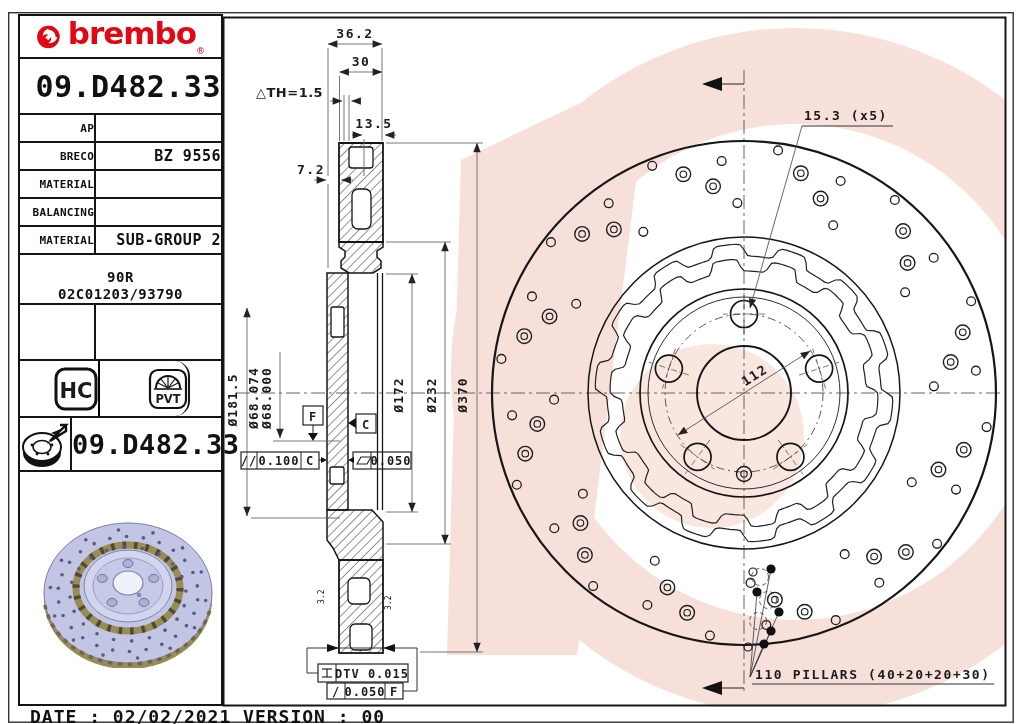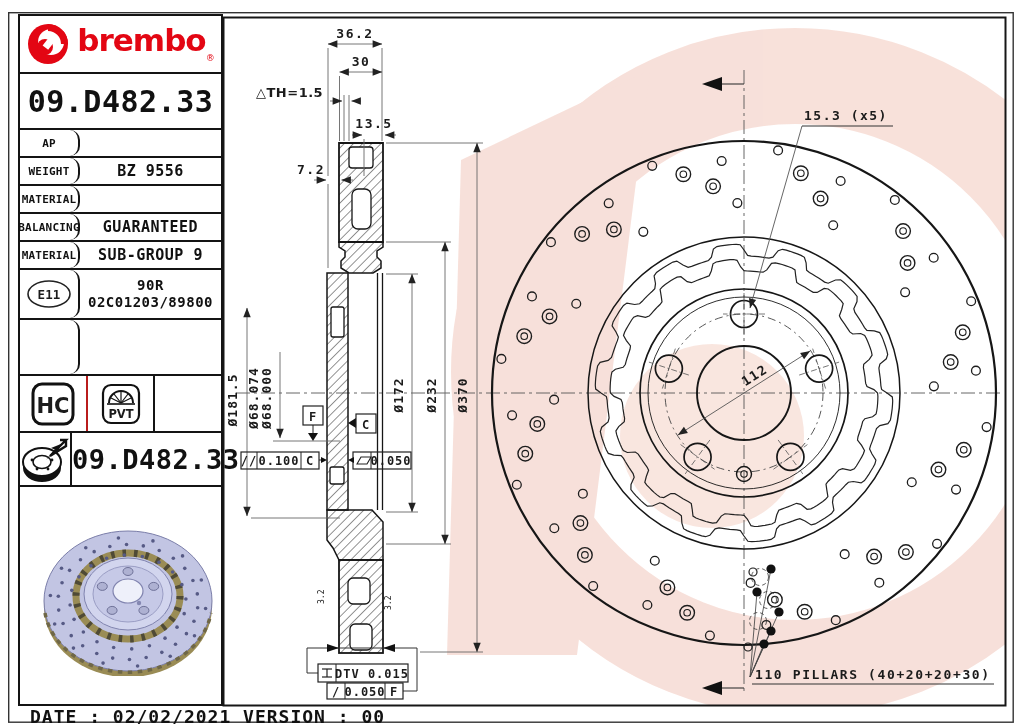--- a/index.html
+++ b/index.html
@@ -4,33 +4,33 @@
 <style>
   html,body{margin:0;padding:0;background:#fff;}
   #page{position:relative;width:1024px;height:724px;background:#fff;overflow:hidden;
         font-family:"DejaVu Sans Mono", monospace;color:#111;}
   #dwg{position:absolute;left:0;top:0;z-index:1;}
   
   #sidebar{position:absolute;left:18px;top:14px;width:205px;height:692px;z-index:3;
            background:#fff;border:2px solid #141414;display:flex;flex-direction:column;box-sizing:border-box;}
   .row{display:flex;border-bottom:2px solid #141414;box-sizing:border-box;flex:none;}
   .row:last-child{border-bottom:none;flex:1;}
-  .cell{display:flex;align-items:center;justify-content:center;box-sizing:border-box;}
-  .lab{width:60px;border-right:2px solid #141414;font-size:11px;font-weight:bold;letter-spacing:.2px;border-radius:10px;}
+  .cell{display:flex;align-items:center;justify-content:flex-end;box-sizing:border-box;}
+  .lab{width:76px;border-right:2px solid #141414;font-size:11px;font-weight:bold;letter-spacing:.2px;}
   .val{flex:1;font-size:15px;font-weight:bold;letter-spacing:.5px;}
-  .logo-row{height:58px;align-items:center;justify-content:center;gap:7px;padding:0 6px;}
+  .logo-row{height:43px;align-items:center;justify-content:center;gap:7px;padding:0 16px;}
   .pn-row{height:56px;}
   .pn-text{font-size:30px;font-weight:bold;letter-spacing:.5px;}
   .spec{height:28px;}
   .e11-row{height:50px;}
   .e11-val{flex-direction:column;line-height:17px;font-size:14px;}
   .spacer-row{height:56px;}
   .badge-row{height:57px;}
-  .badge-cell{width:68px;border-right:2px solid #b91c1c;}
-  .badge-cell2{width:67px;border-right:2px solid #141414;}
+  .badge-cell{width:80px;border-right:2px solid #000000;}
+  .badge-cell2{width:90px;border-right:2px solid #141414;border-radius:15px;}
   .badge-cell3{flex:1;}
   .pn2-row{height:54px;}
   .icon-cell{width:68px;border-right:2px solid #141414;}
   .pn2-text{font-size:27px;font-weight:bold;}
   .photo-row{align-items:center;justify-content:center;}
   .brand-text{font-family:"DejaVu Sans",sans-serif;font-weight:800;font-size:31px;color:#e30613;
               letter-spacing:-1px;line-height:1;}
   .brand-reg{font-family:"DejaVu Sans",sans-serif;font-size:9px;color:#e30613;vertical-align:-10px;}
   
   #date-strip{position:absolute;left:30px;top:706px;z-index:3;font-size:18px;font-weight:bold;letter-spacing:1px;}
@@ -353,45 +353,38 @@
   </div>
 
   <div class="row pn-row cell">
     <span class="pn-text">09.D482.33</span>
   </div>
 
   <div class="row spec">
     <div class="cell lab">AP</div>
   </div>
   <div class="row spec">
-    <div class="cell lab">WEIGHT</div>
+    <div class="cell lab">BRECO</div>
     <div class="cell val">BZ 9556</div>
   </div>
   <div class="row spec">
     <div class="cell lab">MATERIAL</div>
   </div>
   <div class="row spec">
     <div class="cell lab">BALANCING</div>
-    <div class="cell val">GUARANTEED</div>
   </div>
   <div class="row spec">
     <div class="cell lab">MATERIAL</div>
-    <div class="cell val">SUB-GROUP 9</div>
+    <div class="cell val">SUB-GROUP 2</div>
   </div>
 
   <div class="row e11-row">
-    <div class="cell lab">
-      <svg width="46" height="30" viewBox="0 0 46 30">
-        <ellipse cx="23" cy="15" rx="21" ry="13" fill="none" stroke="#222" stroke-width="1.6"></ellipse>
-        <text x="23" y="20" text-anchor="middle" style="font-size:12.5px;font-weight:bold">E11</text>
-      </svg>
-    </div>
     <div class="cell val e11-val">
       <div>90R</div>
-      <div>02C01203/89800</div>
+      <div>02C01203/93790</div>
     </div>
   </div>
 
   <div class="row spacer-row">
     <div class="cell lab"></div>
     <div class="cell val"></div>
   </div>
 
   <div class="row badge-row">
     <div class="cell badge-cell">

